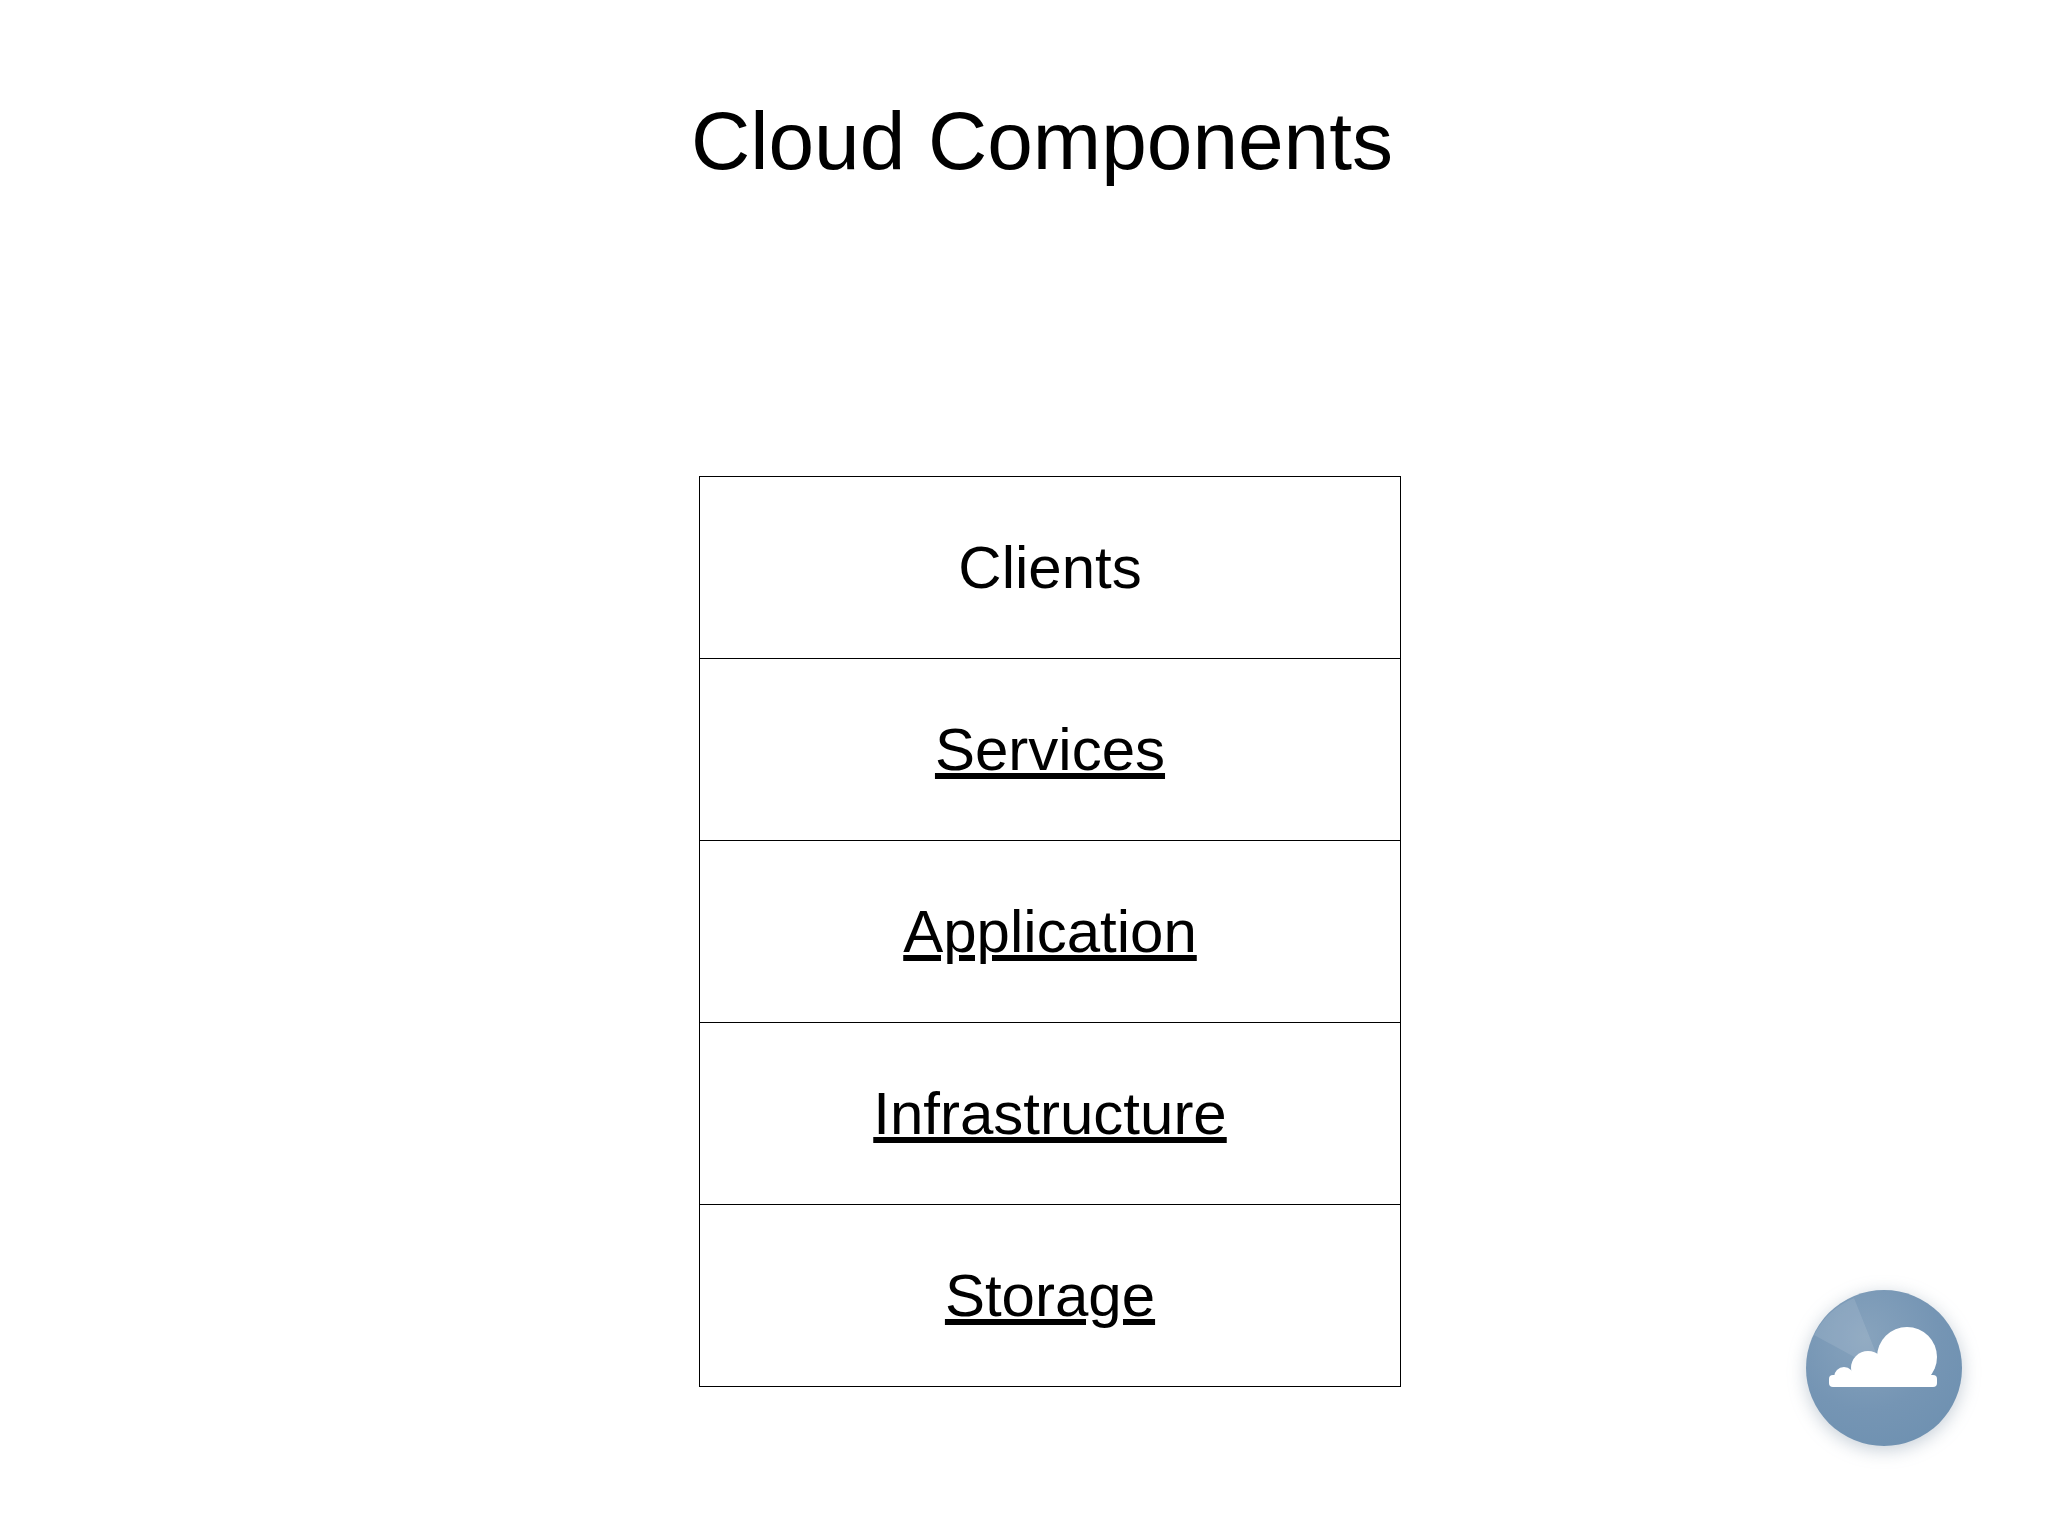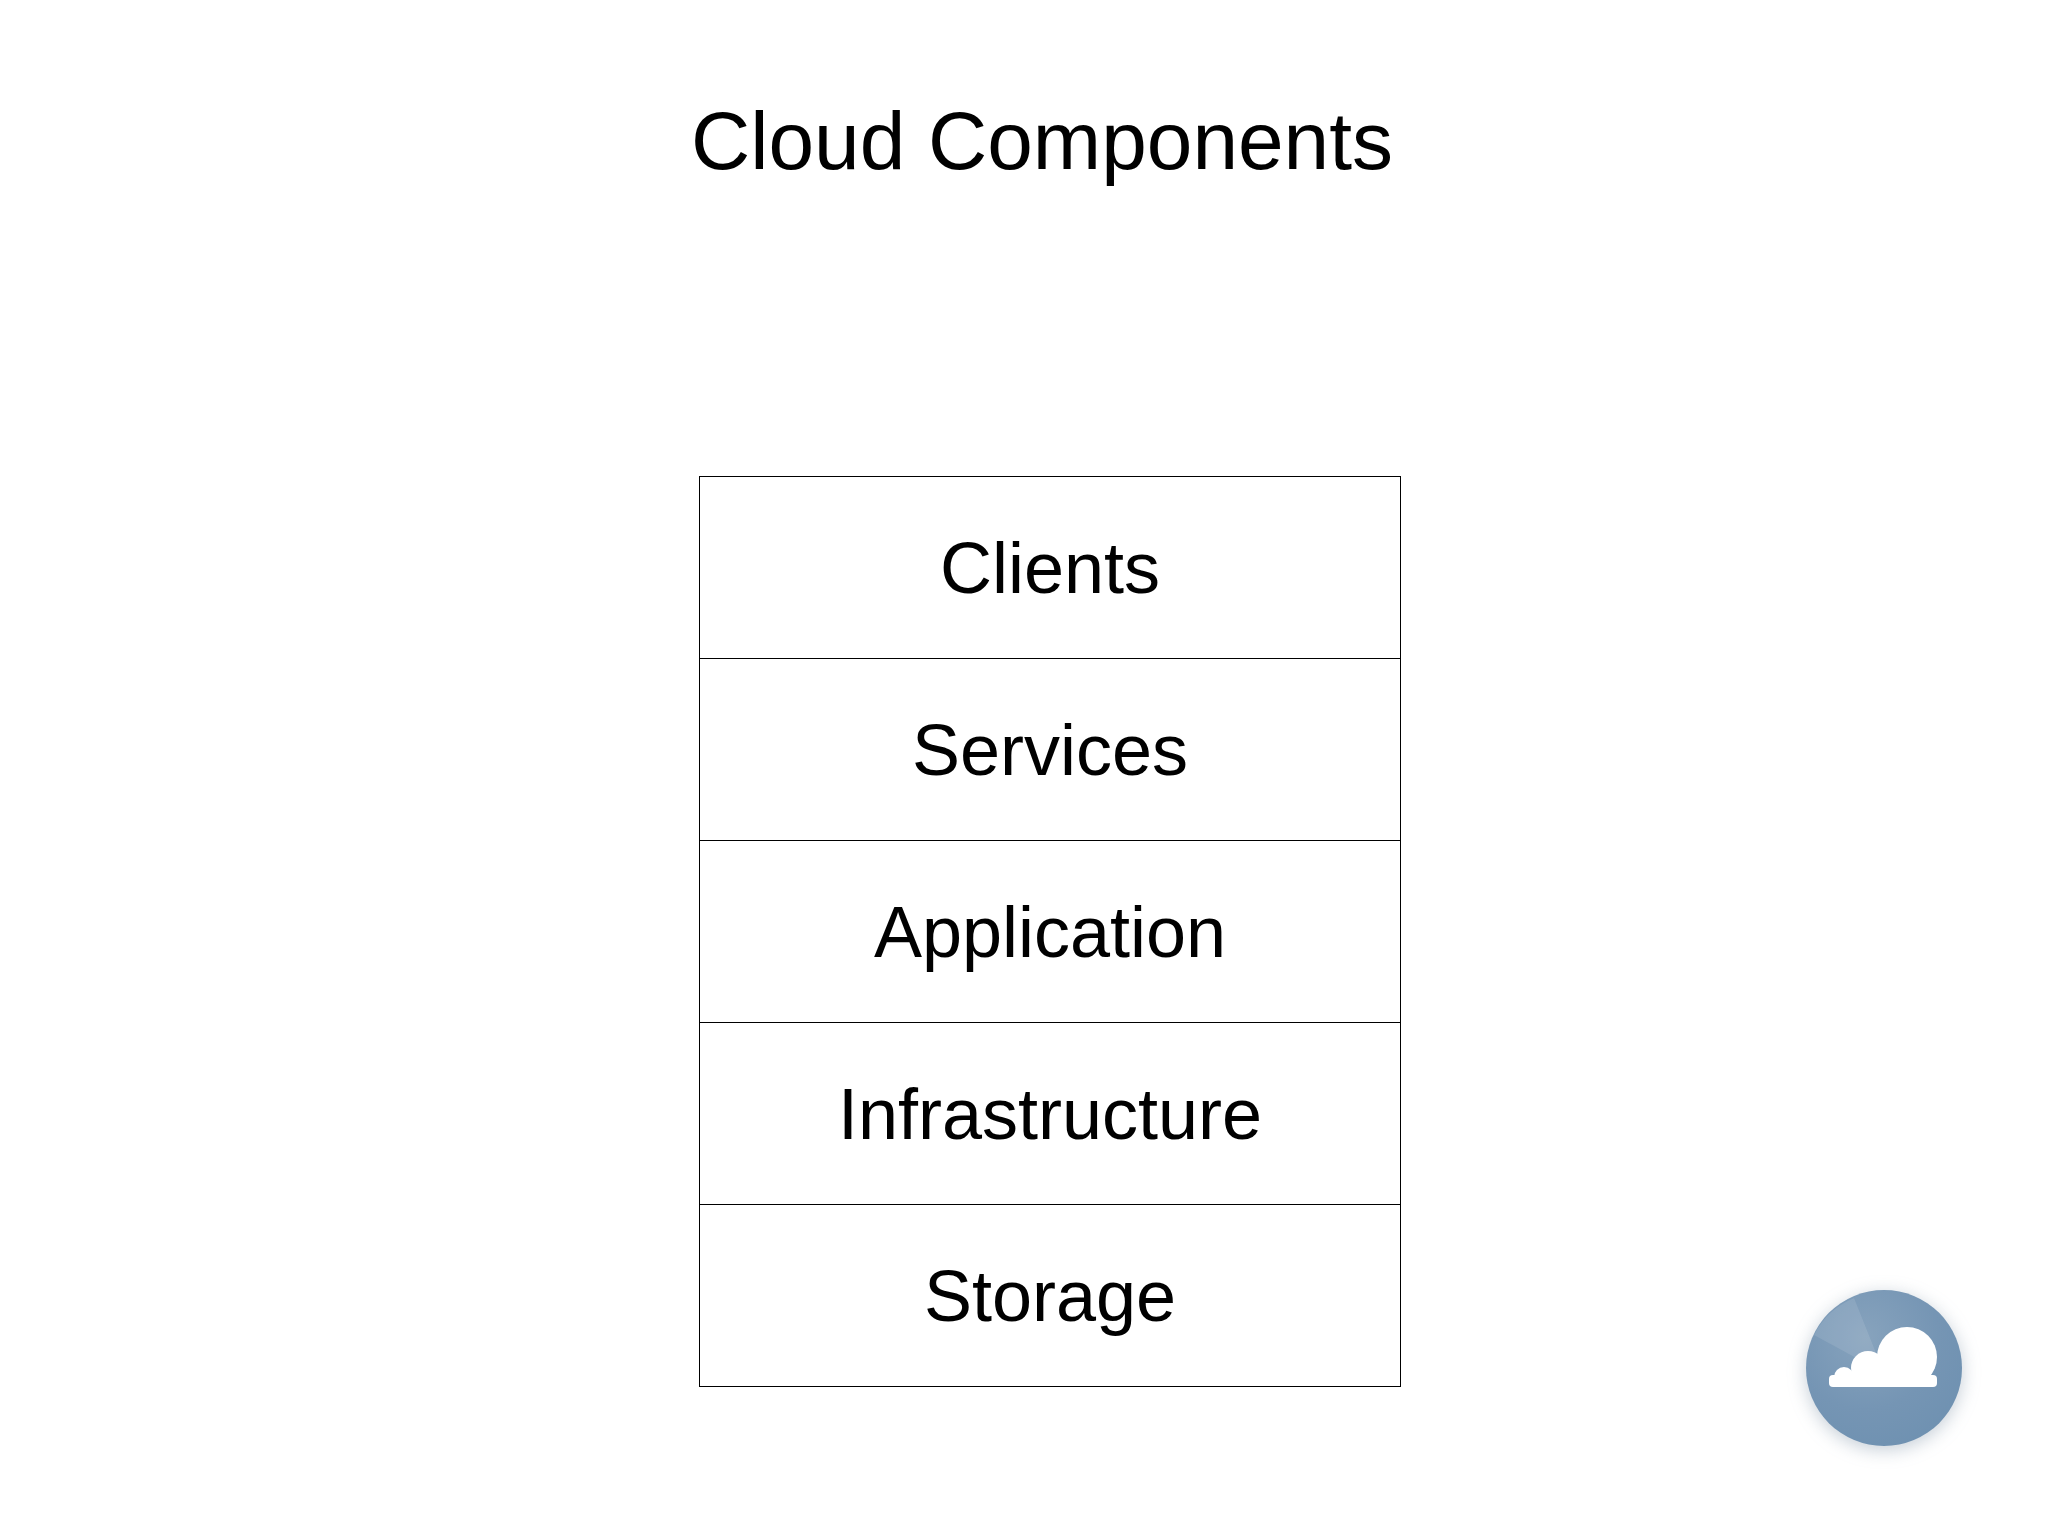--- a/index.html
+++ b/index.html
@@ -37,27 +37,28 @@
     border: 1.5px solid #000000;
     background: #ffffff;
     display: flex;
     flex-direction: column;
   }
   .layer {
     flex: 1 1 0;
     display: flex;
     align-items: center;
     justify-content: center;
-    font-size: 72px;
+    font-size: 60px;
     color: #000000;
     white-space: nowrap;
     overflow: hidden;
   }
   .layer + .layer {
     border-top: 1.5px solid #000000;
+    text-decoration: underline;
   }
   .cloud-badge {
     position: absolute;
     left: 1805px;
     top: 1289px;
     width: 158px;
     height: 158px;
   }
   .cloud-badge svg {
     display: block;

